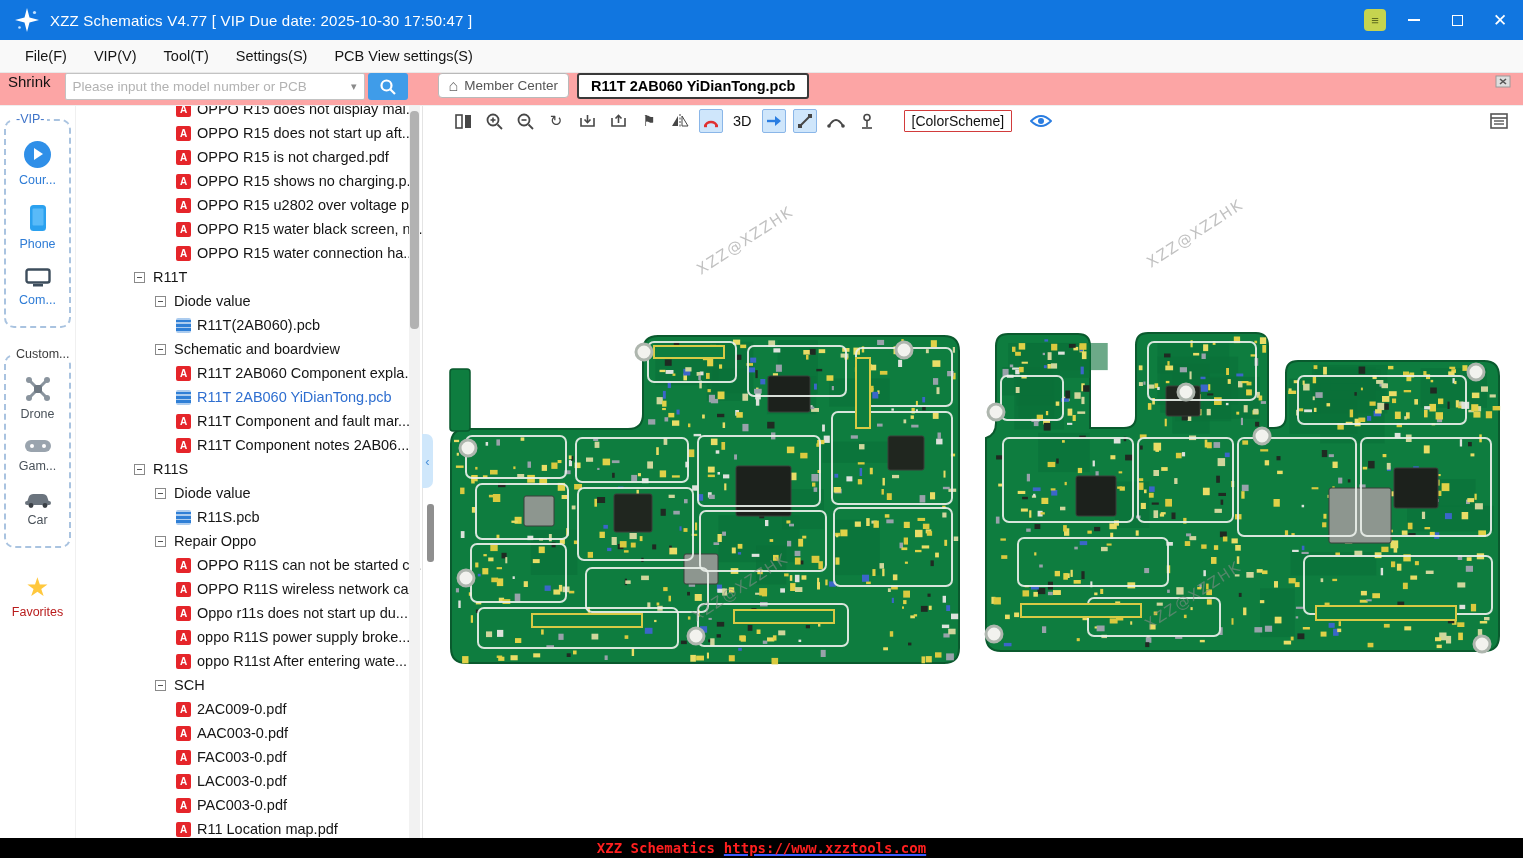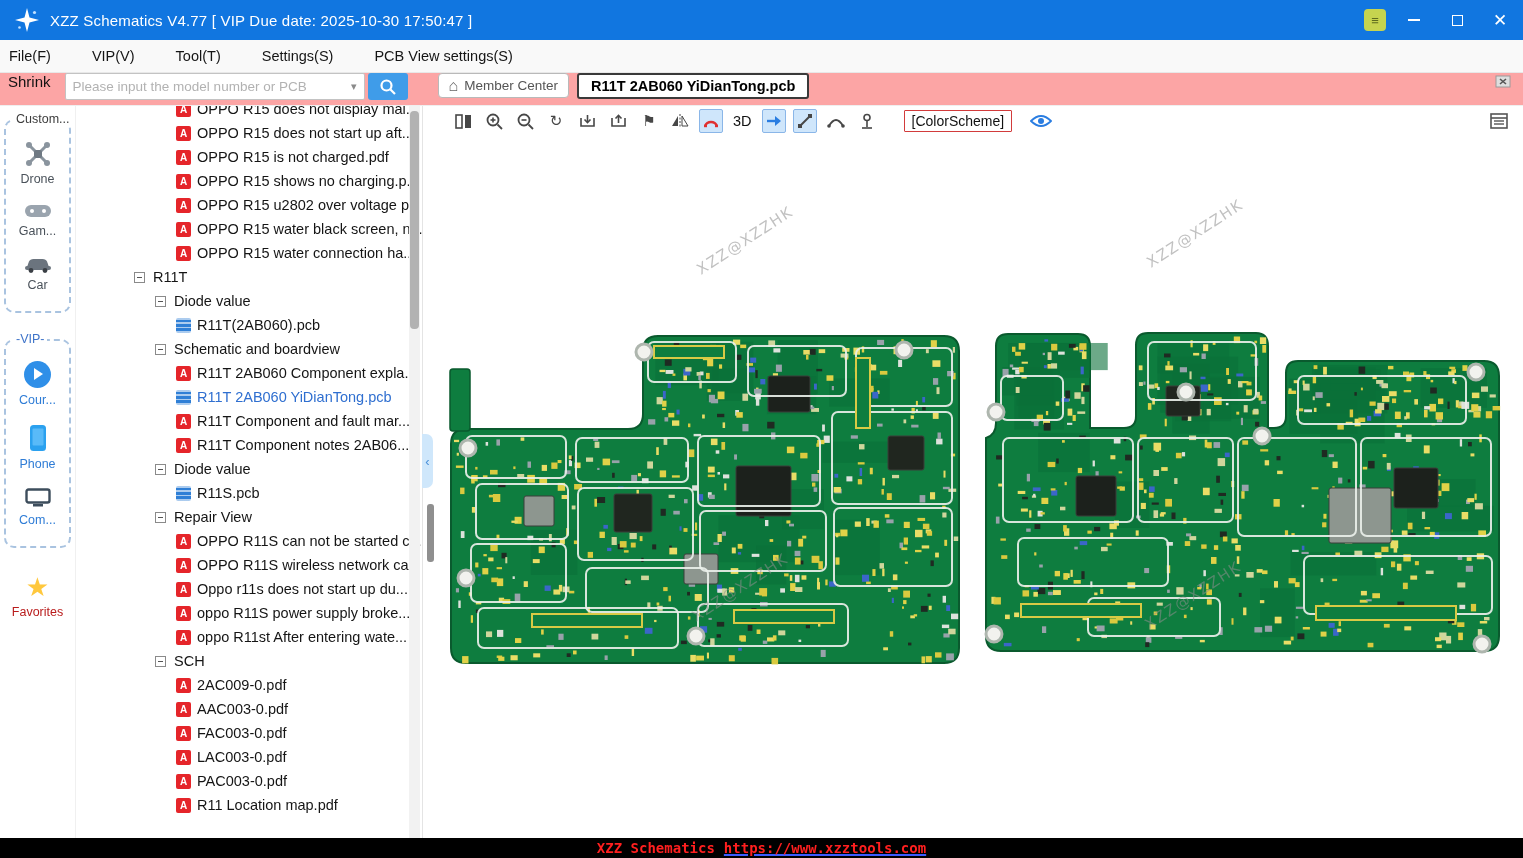--- a/index.html
+++ b/index.html
@@ -13,21 +13,21 @@
   .tb-right{margin-left:auto;display:flex;align-items:center;gap:13px}
   .calc-icon{width:22px;height:22px;border-radius:4px;background:#c6d44f;display:flex;
     align-items:center;justify-content:center;color:#5d6b1e;font-size:13px;font-weight:bold}
   .win-btn{width:30px;height:28px;display:flex;align-items:center;justify-content:center;font-size:15px}
   .win-min-glyph{display:block;width:12px;height:2px;background:#fff}
   .win-max-glyph{display:block;width:11px;height:11px;border:1.5px solid #fff}
   .win-close{font-size:17px}
 
   
   .menubar{height:33px;background:#f9f9f9;border-bottom:1px solid #e8e8e8;display:flex;
-    align-items:center;gap:41px;padding-left:9px;font-size:14.5px;color:#151515}
+    align-items:center;gap:27px;padding-left:25px;font-size:14.5px;color:#151515}
   .menu-item{white-space:nowrap}
 
   
   .toolbar{height:33px;background:#fca5a5;display:flex;align-items:flex-start;border-bottom:1px solid #efefef}
   .shrink{font-size:15px;color:#111;margin:0 14px 0 8px}
   .combo{width:300px;height:27px;border:1px solid #c3c3c3;border-radius:2px;display:flex;
     align-items:center;padding:0 7px;background:#fff}
   .combo input{flex:1;border:0;outline:0;font-size:13.5px;color:#333;background:transparent;
     font-family:"Liberation Sans",sans-serif}
   .combo input::placeholder{color:#b2b2b2}
@@ -153,20 +153,41 @@
     <svg width="20" height="17">
         <rect x="3" y="3" width="14" height="11" fill="#dedede" stroke="#9a9a9a"></rect>
         <path d="M7 6 L13 11 M13 6 L7 11" stroke="#555" stroke-width="1.6"></path>
       </svg>
   </span>
 </div>
 
 <div class="content">
 
   <div class="sidebar">
+    <div class="group g1">
+      <div class="group-label">-VIP-</div>
+      <div class="s-item">
+        <span class="play"></span>
+        <span class="lbl">Cour...</span>
+      </div>
+      <div class="s-item">
+        <svg width="18" height="28">
+            <rect x="1" y="1" width="16" height="26" rx="3.5" fill="#2ba1ef"></rect>
+            <rect x="3.5" y="4.5" width="11" height="17" rx="1" fill="#7fd0ff" opacity="0.55"></rect>
+          </svg>
+        <span class="lbl">Phone</span>
+      </div>
+      <div class="s-item">
+        <svg width="26" height="20">
+            <rect x="1.5" y="1.5" width="23" height="13" rx="2" fill="none" stroke="#3d4d5c" stroke-width="2.4"></rect>
+            <rect x="8" y="16" width="10" height="2.5" fill="#3d4d5c"></rect>
+          </svg>
+        <span class="lbl">Com...</span>
+      </div>
+    </div>
     <div class="group g2">
       <div class="group-label">Custom...</div>
       <div class="s-item">
         <svg width="26" height="26">
             <line x1="4" y1="4" x2="22" y2="22" stroke="#8a949e" stroke-width="3"></line>
             <line x1="22" y1="4" x2="4" y2="22" stroke="#8a949e" stroke-width="3"></line>
             <circle cx="4" cy="4" r="3" fill="#8a949e"></circle>
             <circle cx="22" cy="4" r="3" fill="#8a949e"></circle>
             <circle cx="4" cy="22" r="3" fill="#8a949e"></circle>
             <circle cx="22" cy="22" r="3" fill="#8a949e"></circle>
@@ -185,41 +206,20 @@
       <div class="s-item">
         <svg width="28" height="18">
             <path d="M3 12 L5 6.5 Q6 4 9.5 4 L18.5 4 Q22 4 23 6.5 L25 12 Z" fill="#6b747e"></path>
             <rect x="1" y="11" width="26" height="4" rx="2" fill="#6b747e"></rect>
             <circle cx="7" cy="15.5" r="2.4" fill="#3a3f45"></circle>
             <circle cx="21" cy="15.5" r="2.4" fill="#3a3f45"></circle>
           </svg>
         <span class="lbl">Car</span>
       </div>
     </div>
-    <div class="group g1">
-      <div class="group-label">-VIP-</div>
-      <div class="s-item">
-        <span class="play"></span>
-        <span class="lbl">Cour...</span>
-      </div>
-      <div class="s-item">
-        <svg width="18" height="28">
-            <rect x="1" y="1" width="16" height="26" rx="3.5" fill="#2ba1ef"></rect>
-            <rect x="3.5" y="4.5" width="11" height="17" rx="1" fill="#7fd0ff" opacity="0.55"></rect>
-          </svg>
-        <span class="lbl">Phone</span>
-      </div>
-      <div class="s-item">
-        <svg width="26" height="20">
-            <rect x="1.5" y="1.5" width="23" height="13" rx="2" fill="none" stroke="#3d4d5c" stroke-width="2.4"></rect>
-            <rect x="8" y="16" width="10" height="2.5" fill="#3d4d5c"></rect>
-          </svg>
-        <span class="lbl">Com...</span>
-      </div>
-    </div>
     <div class="s-item fav">
       <span class="star">★</span>
       <span class="lbl">Favorites</span>
     </div>
   </div>
 
   <div class="tree">
     <div class="tree-rows">
         <div class="tree-row" style="padding-left: 100px;">
           <span class="t-ico pdf">A</span>
@@ -274,31 +274,35 @@
           <span class="t-label">R11T 2AB060 YiDianTong.pcb</span>
         </div>
         <div class="tree-row" style="padding-left: 100px;">
           <span class="t-ico pdf">A</span>
           <span class="t-label">R11T Component and fault mar...</span>
         </div>
         <div class="tree-row" style="padding-left: 100px;">
           <span class="t-ico pdf">A</span>
           <span class="t-label">R11T Component notes 2AB06...</span>
         </div>
+        <div class="tree-row" style="padding-left: 58px;">
+          <span class="t-ico folder"></span>
+          <span class="t-label">R11S</span>
+        </div>
         <div class="tree-row" style="padding-left: 79px;">
           <span class="t-ico folder"></span>
           <span class="t-label">Diode value</span>
         </div>
         <div class="tree-row" style="padding-left: 100px;">
           <span class="t-ico pcb"></span>
           <span class="t-label">R11S.pcb</span>
         </div>
         <div class="tree-row" style="padding-left: 79px;">
           <span class="t-ico folder"></span>
-          <span class="t-label">Repair View</span>
+          <span class="t-label">Repair Oppo</span>
         </div>
         <div class="tree-row" style="padding-left: 100px;">
           <span class="t-ico pdf">A</span>
           <span class="t-label">OPPO R11S can not be started c...</span>
         </div>
         <div class="tree-row" style="padding-left: 100px;">
           <span class="t-ico pdf">A</span>
           <span class="t-label">OPPO R11S wireless network ca...</span>
         </div>
         <div class="tree-row" style="padding-left: 100px;">

